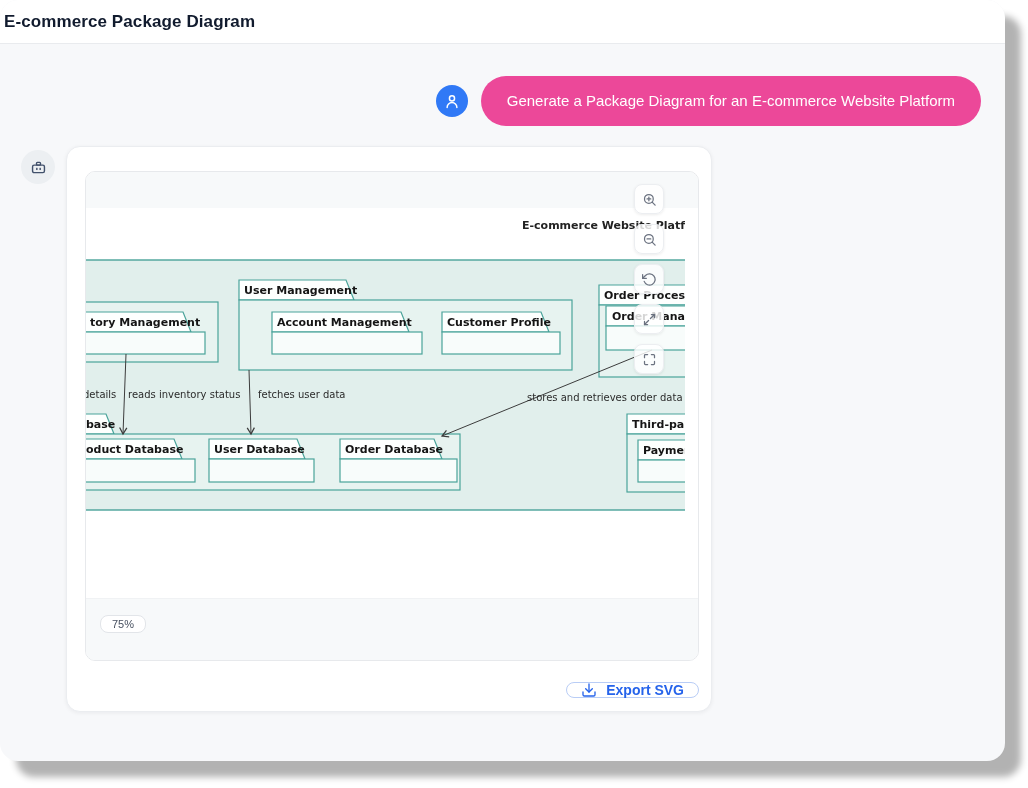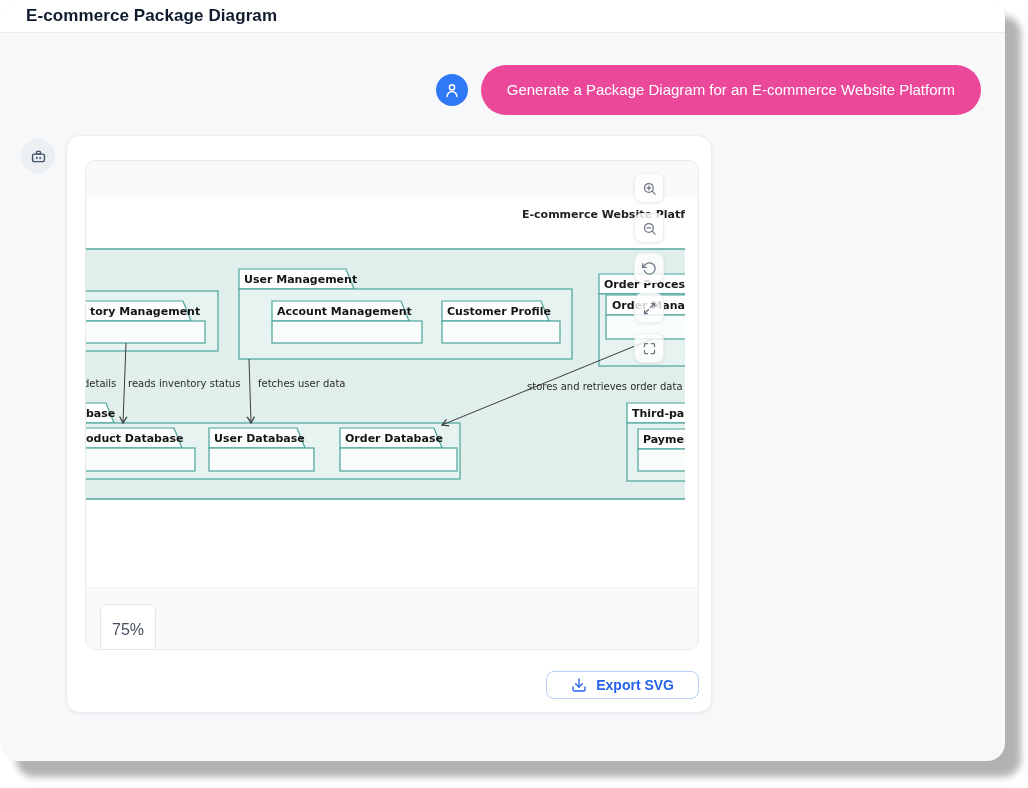--- a/index.html
+++ b/index.html
@@ -3,22 +3,22 @@
 <meta charset="utf-8">
 <style>
   * { margin:0; padding:0; box-sizing:border-box; }
   html,body { width:1028px; height:788px; background:#ffffff; overflow:hidden;
               font-family:"Liberation Sans", sans-serif; }
 
   .window { position:absolute; left:0; top:0; width:1005px; height:761px;
             background:#f7f8fa; border-radius:18px;
             box-shadow:16px 16px 7px rgba(0,0,0,0.30); overflow:hidden; }
 
-  .app-header { height:33px; background:#ffffff; border-bottom:1px solid #e9ebee;
-                display:flex; align-items:center; padding:0 26px;
+  .app-header { height:44px; background:#ffffff; border-bottom:1px solid #e9ebee;
+                display:flex; align-items:center; padding:0 4px;
                 border-radius:18px 18px 0 0; }
   .app-header h1 { font-size:17px; font-weight:700; color:#111b2e; letter-spacing:.1px; }
 
   
   .msg-row { display:flex; justify-content:flex-end; align-items:center;
              margin-top:32px; padding-right:24px; }
   .avatar-user { width:32px; height:32px; border-radius:50%; background:#3079f6;
                  display:flex; align-items:center; justify-content:center; margin-right:13px; flex:0 0 auto; }
   .bubble { height:50px; line-height:50px; background:#ec4899; color:#ffffff;
             border-radius:25px; padding:0 26px; font-size:15px; white-space:nowrap; }
@@ -31,43 +31,43 @@
   .card { width:646px; margin-left:11px; background:#ffffff; border:1px solid #ebedf0;
           border-radius:14px; box-shadow:0 1px 4px rgba(16,24,40,.06);
           padding:24px 0 13px 18px; }
 
   .panel { position:relative; width:614px; height:490px; background:#ffffff;
            border:1px solid #e7e9ec; border-radius:10px; overflow:hidden; }
   .panel-topstrip { position:absolute; left:0; top:0; right:0; height:36px; background:#f7f9fa; }
   .panel-footer { position:absolute; left:0; bottom:0; right:0; height:62px; background:#f7f9fa;
                   border-top:1px solid #f0f2f4; }
   .zoom-badge { display:inline-block; margin:16px 0 0 14px; background:#ffffff;
-                border:1px solid #e2e5e9; border-radius:8px; padding:16px 11px;
-                font-size:16px; color:#475060; }
+                border:1px solid #e2e5e9; border-radius:8px; padding:2px 11px;
+                font-size:11px; color:#475060; }
 
   .clipwrap { position:absolute; left:0; top:0; width:599px; height:430px; overflow:hidden; cursor:grab; }
   .clipwrap svg { display:block; }
 
   svg text.pkg { font-family:"DejaVu Sans", sans-serif; font-size:11px; font-weight:bold; fill:#151515; }
   svg text.ptitle { font-family:"DejaVu Sans", sans-serif; font-size:11px; font-weight:bold; fill:#222; }
   svg text.edge { font-family:"DejaVu Sans", sans-serif; font-size:10px; fill:#2b2b2b; }
   svg .tab { fill:#fdfffe; stroke:#4aa39a; stroke-width:1.2; }
   svg .platform { fill:#e1efec; stroke:#4aa39a; stroke-width:1.4; }
   svg .mid { fill:#e7f3f0; stroke:#4aa39a; stroke-width:1.2; }
   svg .leaf { fill:#f8fcfb; stroke:#4aa39a; stroke-width:1.2; }
   svg .conn { stroke:#3c3c3c; stroke-width:1; fill:none; }
 
   .zoomtools { position:absolute; left:548px; top:12px; display:flex; flex-direction:column; gap:10px; }
   .ztool { width:30px; height:30px; border-radius:8px; background:rgba(255,255,255,.82);
            border:1px solid #eceef1; box-shadow:0 1px 3px rgba(0,0,0,.08);
            display:flex; align-items:center; justify-content:center; cursor:pointer; }
   .ztool svg { stroke:#6b7280; fill:none; stroke-width:2; stroke-linecap:round; stroke-linejoin:round; }
 
   .actions { display:flex; justify-content:flex-end; gap:13px; margin-top:21px; padding-right:12px; }
-  .btn { height:28px; display:flex; align-items:center; gap:9px; padding:0 24px;
+  .btn { height:16px; display:flex; align-items:center; gap:9px; padding:0 14px;
          background:#ffffff; border:1px solid #b9cdf6; border-radius:8px;
          color:#2563eb; font-size:14px; font-weight:700; cursor:pointer;
          font-family:"Liberation Sans", sans-serif; }
   .btn svg { stroke:#2563eb; fill:none; stroke-width:2; stroke-linecap:round; stroke-linejoin:round; }
 </style>
 </head>
 <body>
 
 <div class="window">
 

